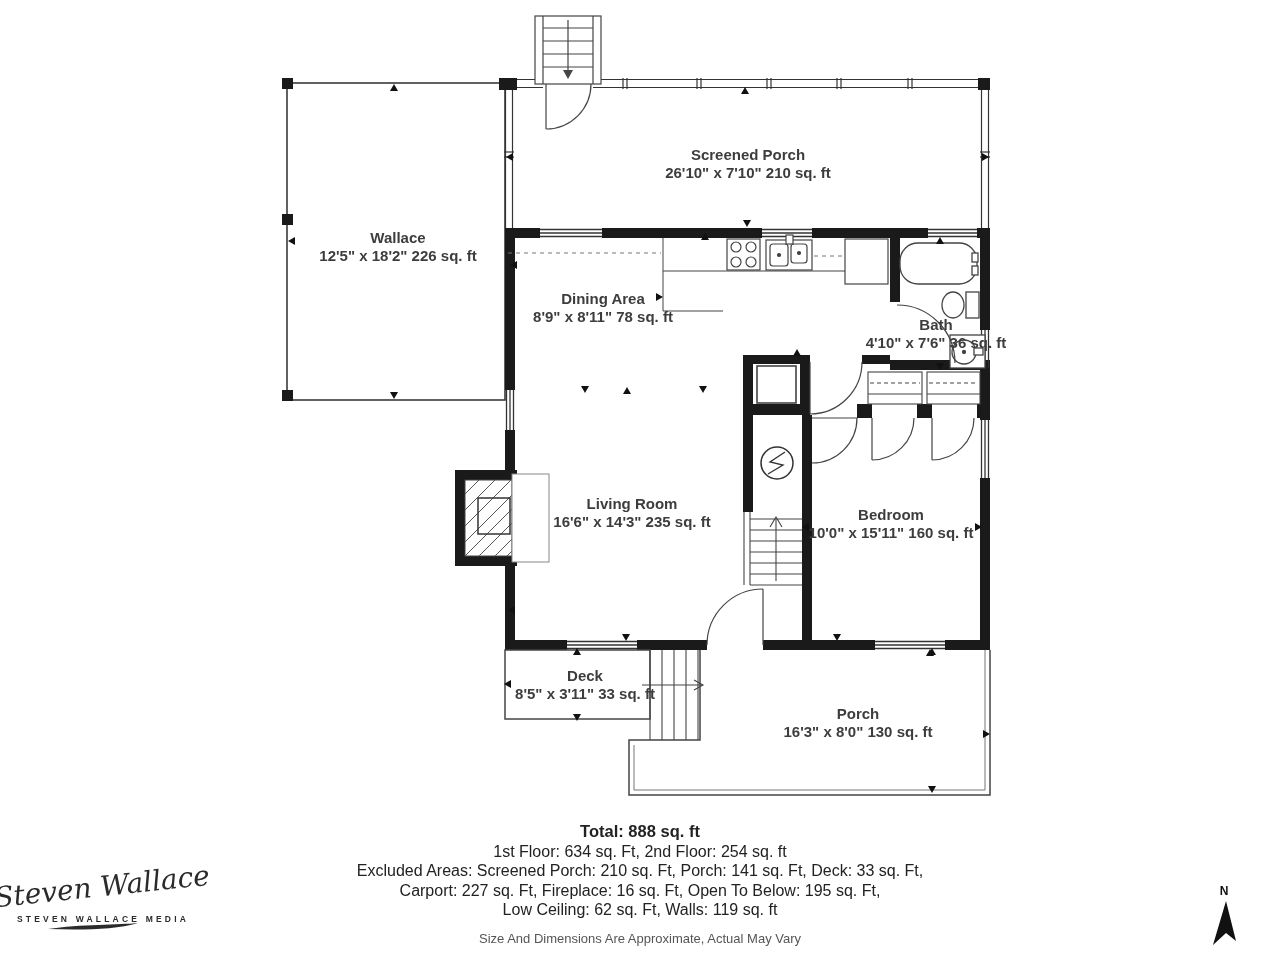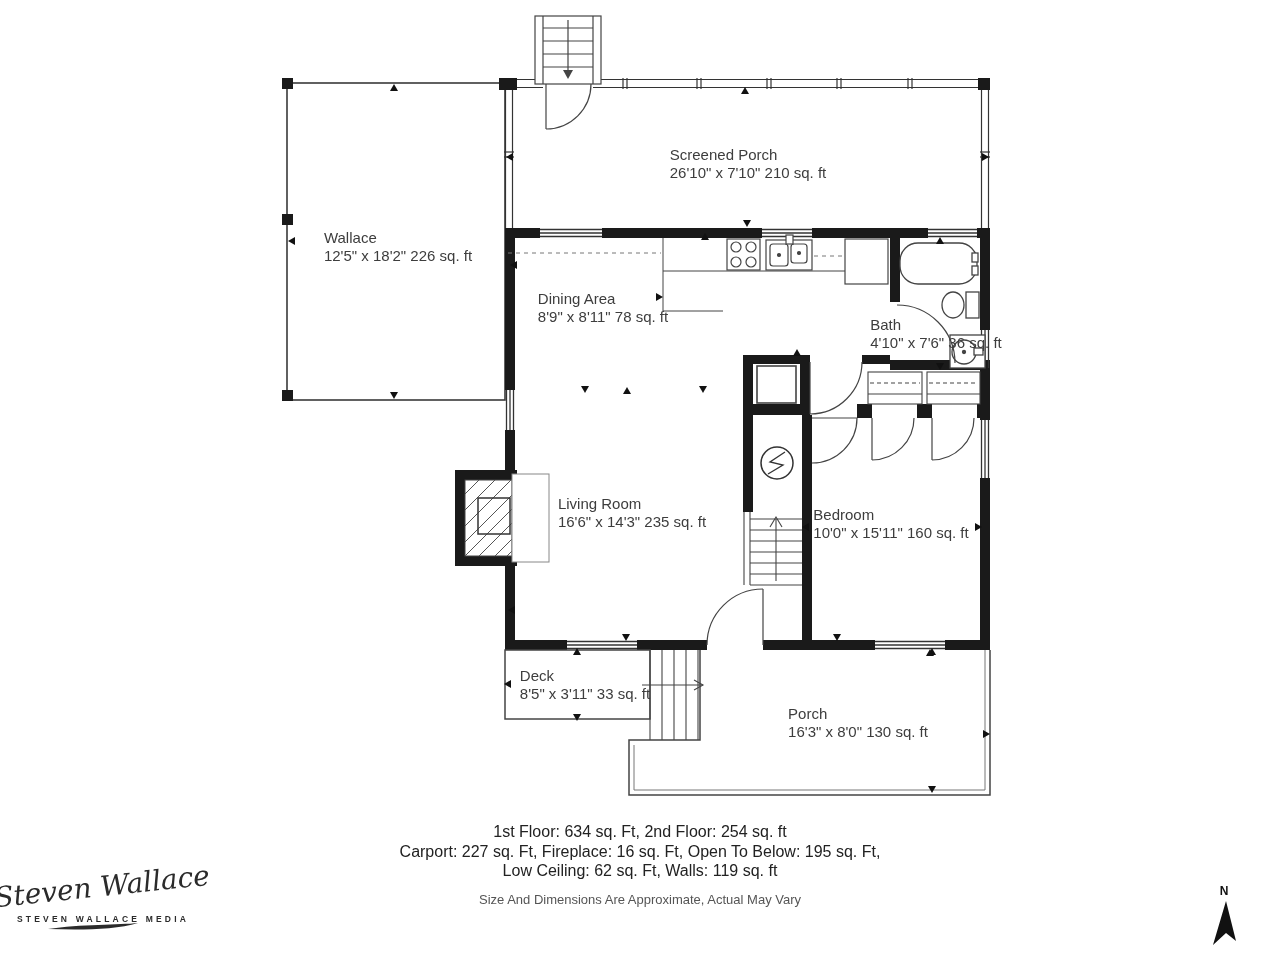--- a/index.html
+++ b/index.html
@@ -1,20 +1,20 @@
 <!DOCTYPE html>
 <html><head>
 <meta charset="utf-8">
 <style>
   html,body{margin:0;padding:0;background:#ffffff;}
   .stage{position:relative;width:1280px;height:960px;background:#fff;overflow:hidden;
          font-family:"Liberation Sans",sans-serif;color:#3d3d3d;}
   .plan-svg{position:absolute;left:0;top:0;}
-  .room-label{position:absolute;transform:translate(-50%,-50%);
-              font-size:15px;line-height:17.5px;color:#3d3d3d;white-space:nowrap;}
+  .room-label{position:absolute;transform:translate(-50%,-50%);text-align:center;
+              font-size:15px;line-height:17.5px;color:#3d3d3d;white-space:nowrap;font-weight:bold;}
   .summary{position:absolute;left:0;top:822px;width:1280px;text-align:center;
            font-size:16px;line-height:19.5px;color:#222;}
   .summary .total{font-weight:bold;font-size:16.5px;}
   .summary .disclaimer{margin-top:9px;font-size:13px;color:#555;}
   .compass-n{position:absolute;left:1212px;top:884px;width:24px;text-align:center;
              font-size:12px;font-weight:bold;color:#111;}
   svg [data-interactable]{pointer-events:none;}
 </style>
 </head>
 <body>
@@ -373,21 +373,23 @@
   <div class="room-label" style="left:585px;top:684px" data-interactable="false">
     <div data-interactable="false">Deck</div>
     <div data-interactable="false">8'5" x 3'11" 33 sq. ft</div>
   </div>
   <div class="room-label" style="left:858px;top:722px" data-interactable="false">
     <div data-interactable="false">Porch</div>
     <div data-interactable="false">16'3" x 8'0" 130 sq. ft</div>
   </div>
 
   <div class="summary" data-interactable="false">
+    <div class="total" data-interactable="false">Total: 888 sq. ft</div>
     <div data-interactable="false">1st Floor: 634 sq. Ft, 2nd Floor: 254 sq. ft</div>
+    <div data-interactable="false">Excluded Areas: Screened Porch: 210 sq. Ft, Porch: 141 sq. Ft, Deck: 33 sq. Ft,</div>
     <div data-interactable="false">Carport: 227 sq. Ft, Fireplace: 16 sq. Ft, Open To Below: 195 sq. Ft,</div>
     <div data-interactable="false">Low Ceiling: 62 sq. Ft, Walls: 119 sq. ft</div>
     <div class="disclaimer" data-interactable="false">Size And Dimensions Are Approximate, Actual May Vary</div>
   </div>
 
   <div class="compass-n" data-interactable="false">N</div>
 
 </div>
 
 </body></html>

